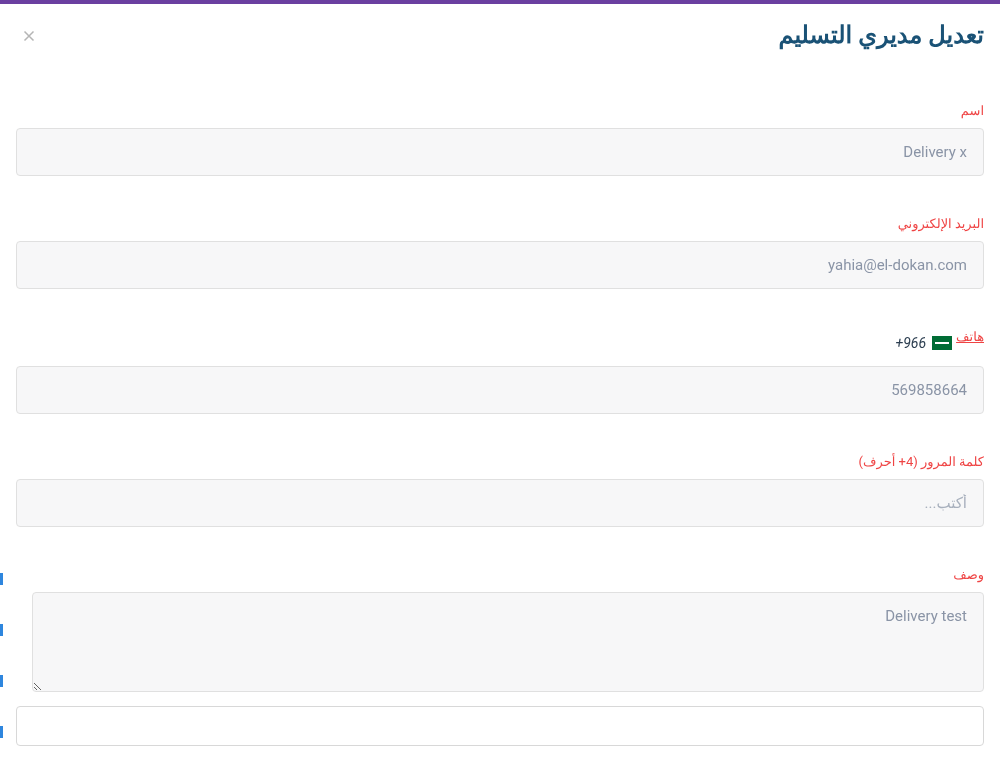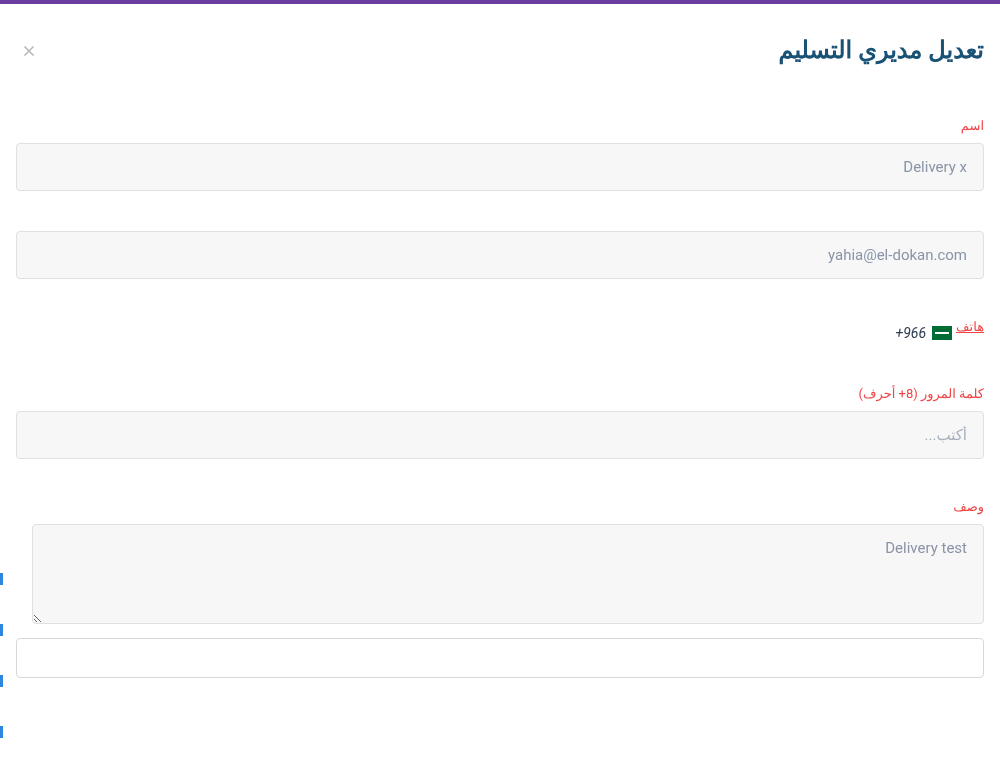--- a/index.html
+++ b/index.html
@@ -14,21 +14,21 @@
     height: 764px;
     overflow: hidden;
     position: relative;
   }
   .purple-bar {
     height: 4px;
     background: #6b3fa0;
     width: 100%;
   }
   .modal {
-    padding: 32px 16px 0 16px;
+    padding: 17px 16px 0 16px;
     height: calc(100% - 4px);
     overflow-y: auto;
     position: relative;
   }
   .modal-header {
     display: flex;
     justify-content: space-between;
     align-items: flex-start;
     margin-bottom: 50px;
   }
@@ -159,33 +159,35 @@
       </svg>
     </button>
   </div>
 
   <div class="form-group">
     <label class="form-label">اسم</label>
     <input type="text" class="form-input" value="Delivery x" style="">
   </div>
 
   <div class="form-group">
+    <label class="form-label">البريد الإلكتروني</label>
     <input type="email" class="form-input" value="yahia@el-dokan.com" style="">
   </div>
 
   <div class="form-group">
     <div class="phone-label-row">
       <label class="form-label">هاتف</label>
       <span class="flag"></span>
       <span class="country-code">+966</span>
     </div>
-  </div>
-
-  <div class="form-group">
-    <label class="form-label">كلمة المرور (8+ أحرف)</label>
+    <input type="tel" class="form-input" value="569858664" style="">
+  </div>
+
+  <div class="form-group">
+    <label class="form-label">كلمة المرور (4+ أحرف)</label>
     <input type="password" class="form-input" placeholder="أكتب..." style="">
   </div>
 
   <div class="form-group" style="margin-bottom:10px;margin-left:16px;">
     <label class="form-label">وصف</label>
     <textarea class="form-textarea" style="">Delivery test</textarea>
   </div>
 
   <div class="extra-input"></div>
 

